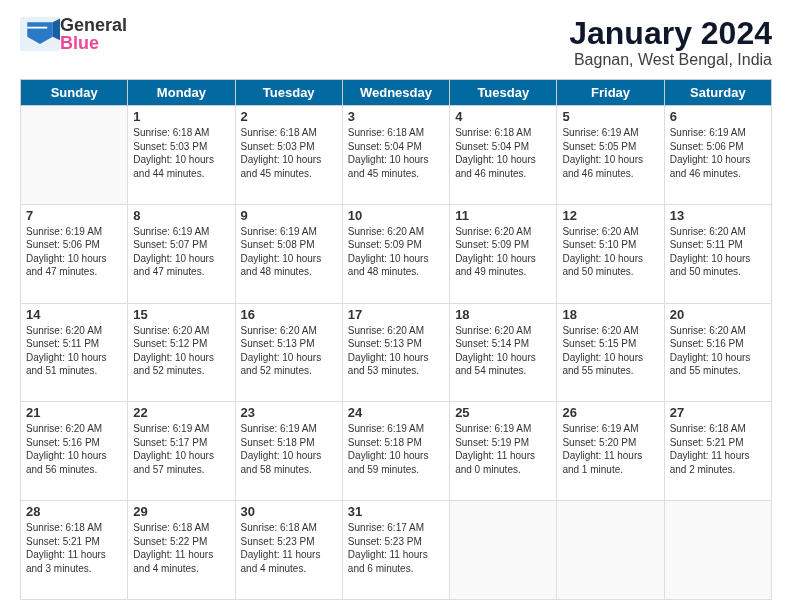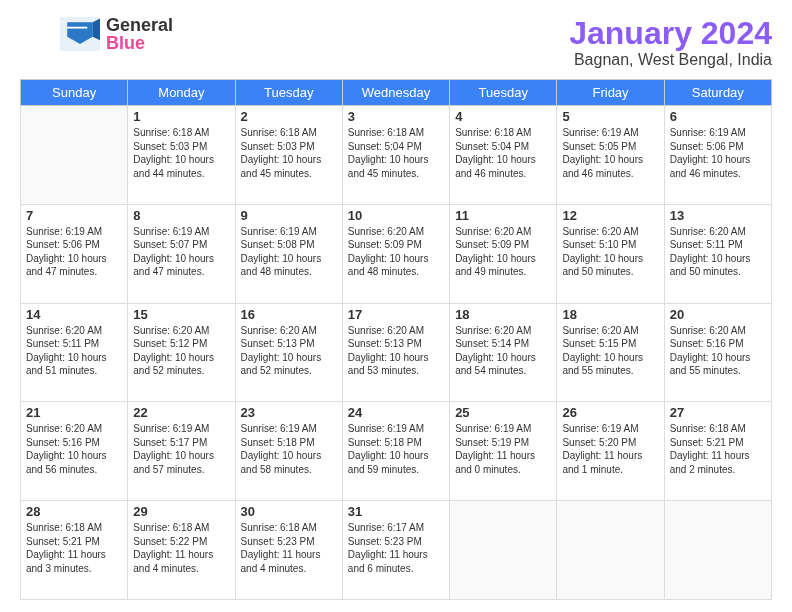--- a/index.html
+++ b/index.html
@@ -22,40 +22,40 @@
       justify-content: space-between;
       align-items: flex-start;
       margin-bottom: 10px;
     }
     .title-block {
       text-align: right;
     }
     .title-block h1 {
       font-size: 32px;
       font-weight: bold;
-      color: #8b5cf6;
+      color: #0f172a;
       line-height: 1.1;
     }
     .title-block h2 {
       font-size: 16px;
       font-weight: normal;
       color: #404040;
     }
     .calendar {
       width: 100%;
       border-collapse: collapse;
       flex: 1;
     }
     .calendar th {
-      background-color: #3b82f6;
+      background-color: #0369a1;
       color: #fff;
       text-align: center;
       padding: 5px 4px;
       font-size: 13px;
-      font-weight: normal;
+      font-weight: bold;
       border: 1px solid #ccc;
     }
     .calendar td {
       border: 1px solid #ddd;
       vertical-align: top;
       padding: 3px 5px;
       width: calc(100% / 7);
       font-size: 10.5px;
       color: #333;
       height: 88px;
@@ -71,22 +71,21 @@
       line-height: 1.35;
       color: #333;
     }
     .empty-cell {
       background: #f9f9f9;
     }
     
     .logo-wrapper {
       display: flex;
       align-items: flex-start;
-      gap: 6px;
-      margin-left: 40px;
+      gap: 0;
     }
     .logo-svg {
       width: 40px;
       height: 36px;
     }
     .logo-label {
       display: flex;
       flex-direction: column;
       line-height: 1;
     }

